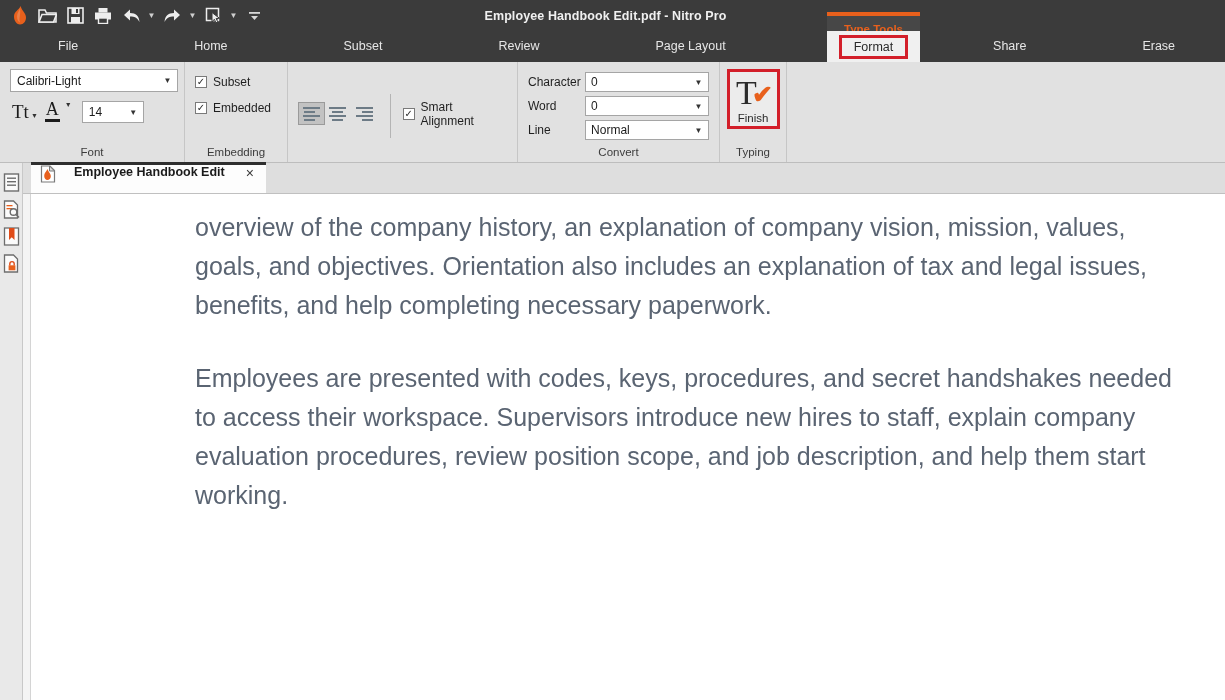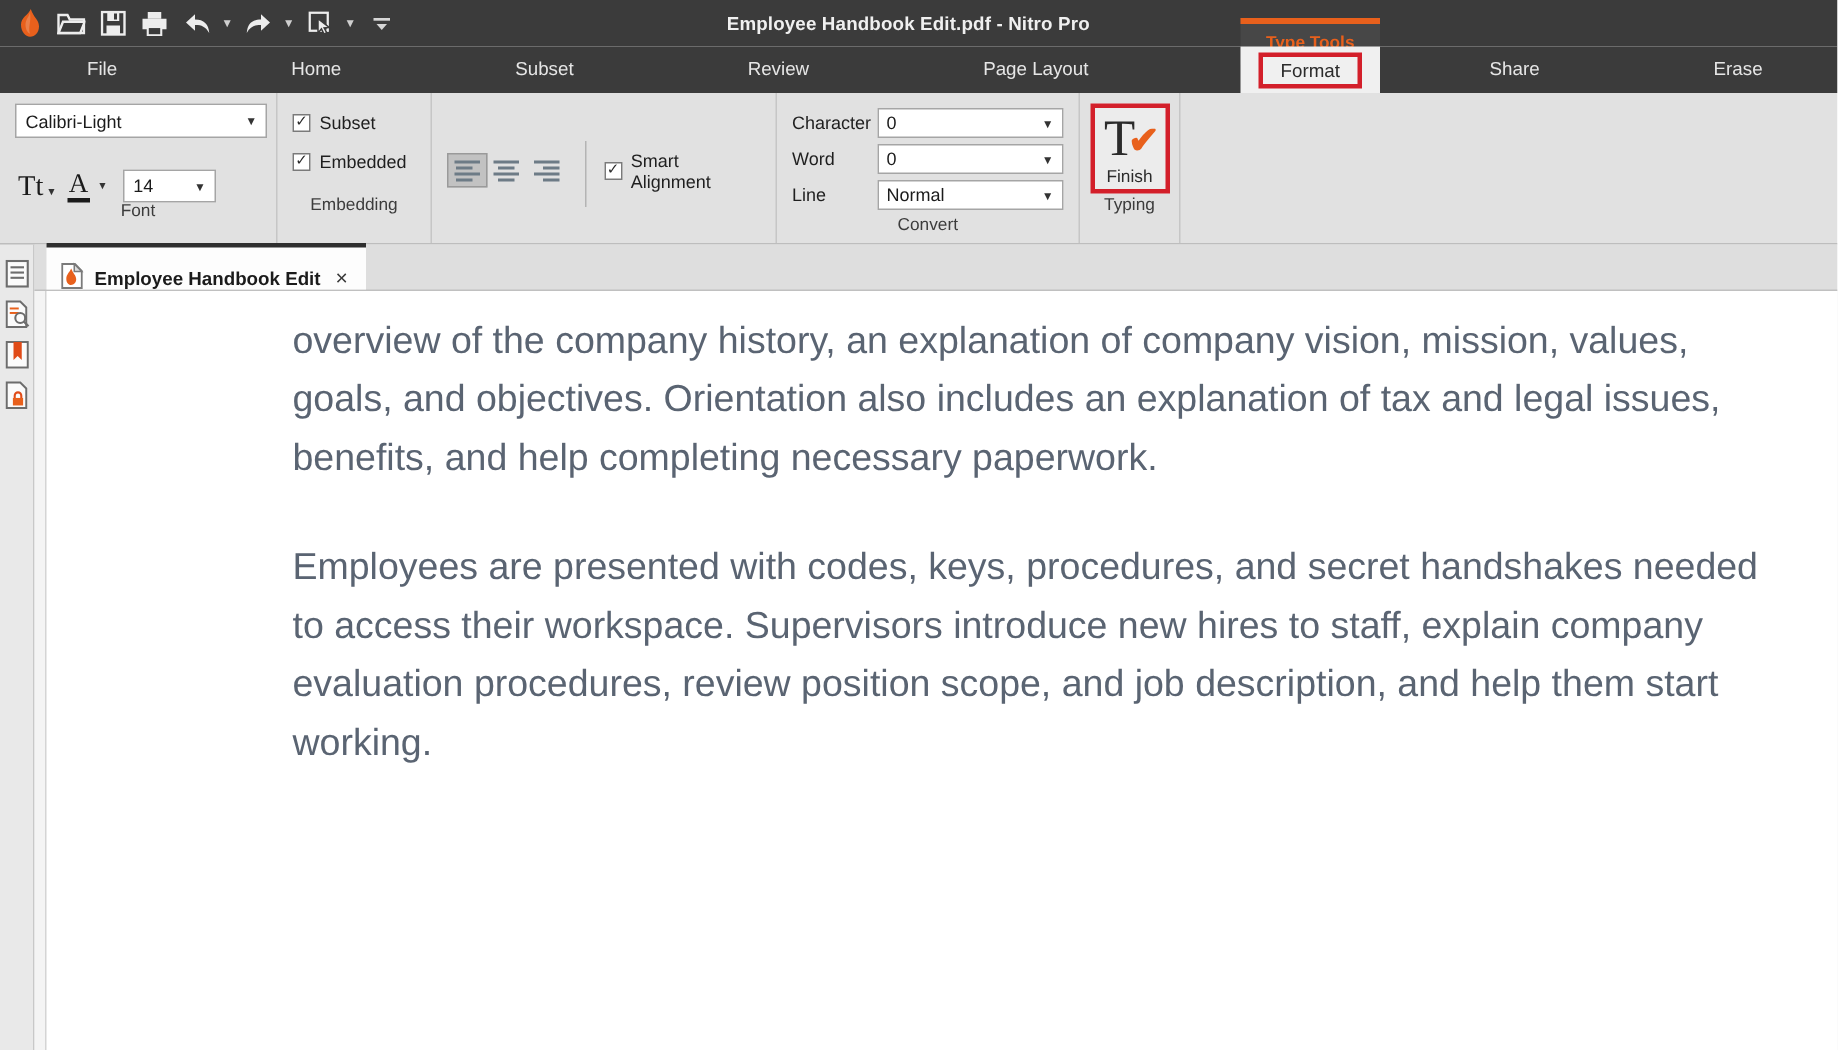--- a/index.html
+++ b/index.html
@@ -100,21 +100,21 @@
     background: #e1e1e1;
     border-bottom: 1px solid #bdbdbd;
     display: flex;
     align-items: stretch;
   }
   .rgroup {
     position: relative;
     display: flex;
     flex-direction: column;
     justify-content: space-between;
-    padding: 7px 0 15px 0;
+    padding: 7px 0 0 0;
     border-right: 1px solid #c6c6c6;
   }
   .rgroup:last-of-type { border-right: 1px solid #c6c6c6; }
   .rgroup-body { flex: 1; padding: 0 10px; }
   .rgroup-label {
     text-align: center;
     font-size: 11.5px;
     color: #3c3c3c;
     padding-bottom: 4px;
   }
@@ -129,21 +129,21 @@
     font-size: 12px; color: #1b1b1b;
     padding-left: 6px;
     position: relative;
   }
   .combo-arrow {
     position: absolute; right: 0; top: 0;
     width: 19px; height: 100%;
     display: flex; align-items: center; justify-content: center;
     font-size: 8px; color: #333;
   }
-  .font-row2 { display: flex; align-items: center; margin-top: 21px; gap: 3px; }
+  .font-row2 { display: flex; align-items: flex-start; margin-top: 9px; gap: 3px; }
   .tt-btn { display: flex; align-items: baseline; gap: 2px; padding: 1px 2px; }
   .tt-glyph { font-family: "Liberation Serif", serif; font-size: 19px; color: #1b1b1b; line-height: 19px; }
   .mini-caret { font-size: 7px; color: #333; }
   .a-btn { display: flex; flex-direction: column; align-items: center; padding: 0 2px; }
   .a-glyph { font-family: "Liberation Serif", serif; font-size: 18px; color: #1b1b1b; line-height: 17px; }
   .a-bar { width: 15px; height: 3px; background: #1b1b1b; margin-top: 1px; }
   .size-combo {
     width: 62px; height: 22px;
     background: #fff; border: 1px solid #a5a5a5;
     display: flex; align-items: center;
@@ -233,22 +233,22 @@
     background: #dedede;
     display: flex; align-items: flex-end;
     border-bottom: 1px solid #c0c0c0;
     padding-left: 8px;
     position: relative;
   }
   .doctab {
     height: 31px;
     background: #fdfdfd;
     border-top: 3px solid #2f2f2f;
-    display: flex; align-items: flex-end;
-    padding: 0 9px 0 9px; gap: 7px; margin-top: 20px;
+    display: flex; align-items: flex-start;
+    padding: 0 9px 0 9px; gap: 18px; margin-top: 20px;
   }
   .doctab-title { font-size: 12.5px; color: #1b1b1b; font-weight: bold; }
   .doctab-close { font-size: 14px; color: #3a3a3a; padding: 0 3px; }
 
   .pagescroll { flex: 1; background: #f4f4f4; display: flex; }
   .page {
     flex: 1;
     background: #ffffff;
     border-left: 1px solid #d4d4d4;
     margin-left: 7px;

